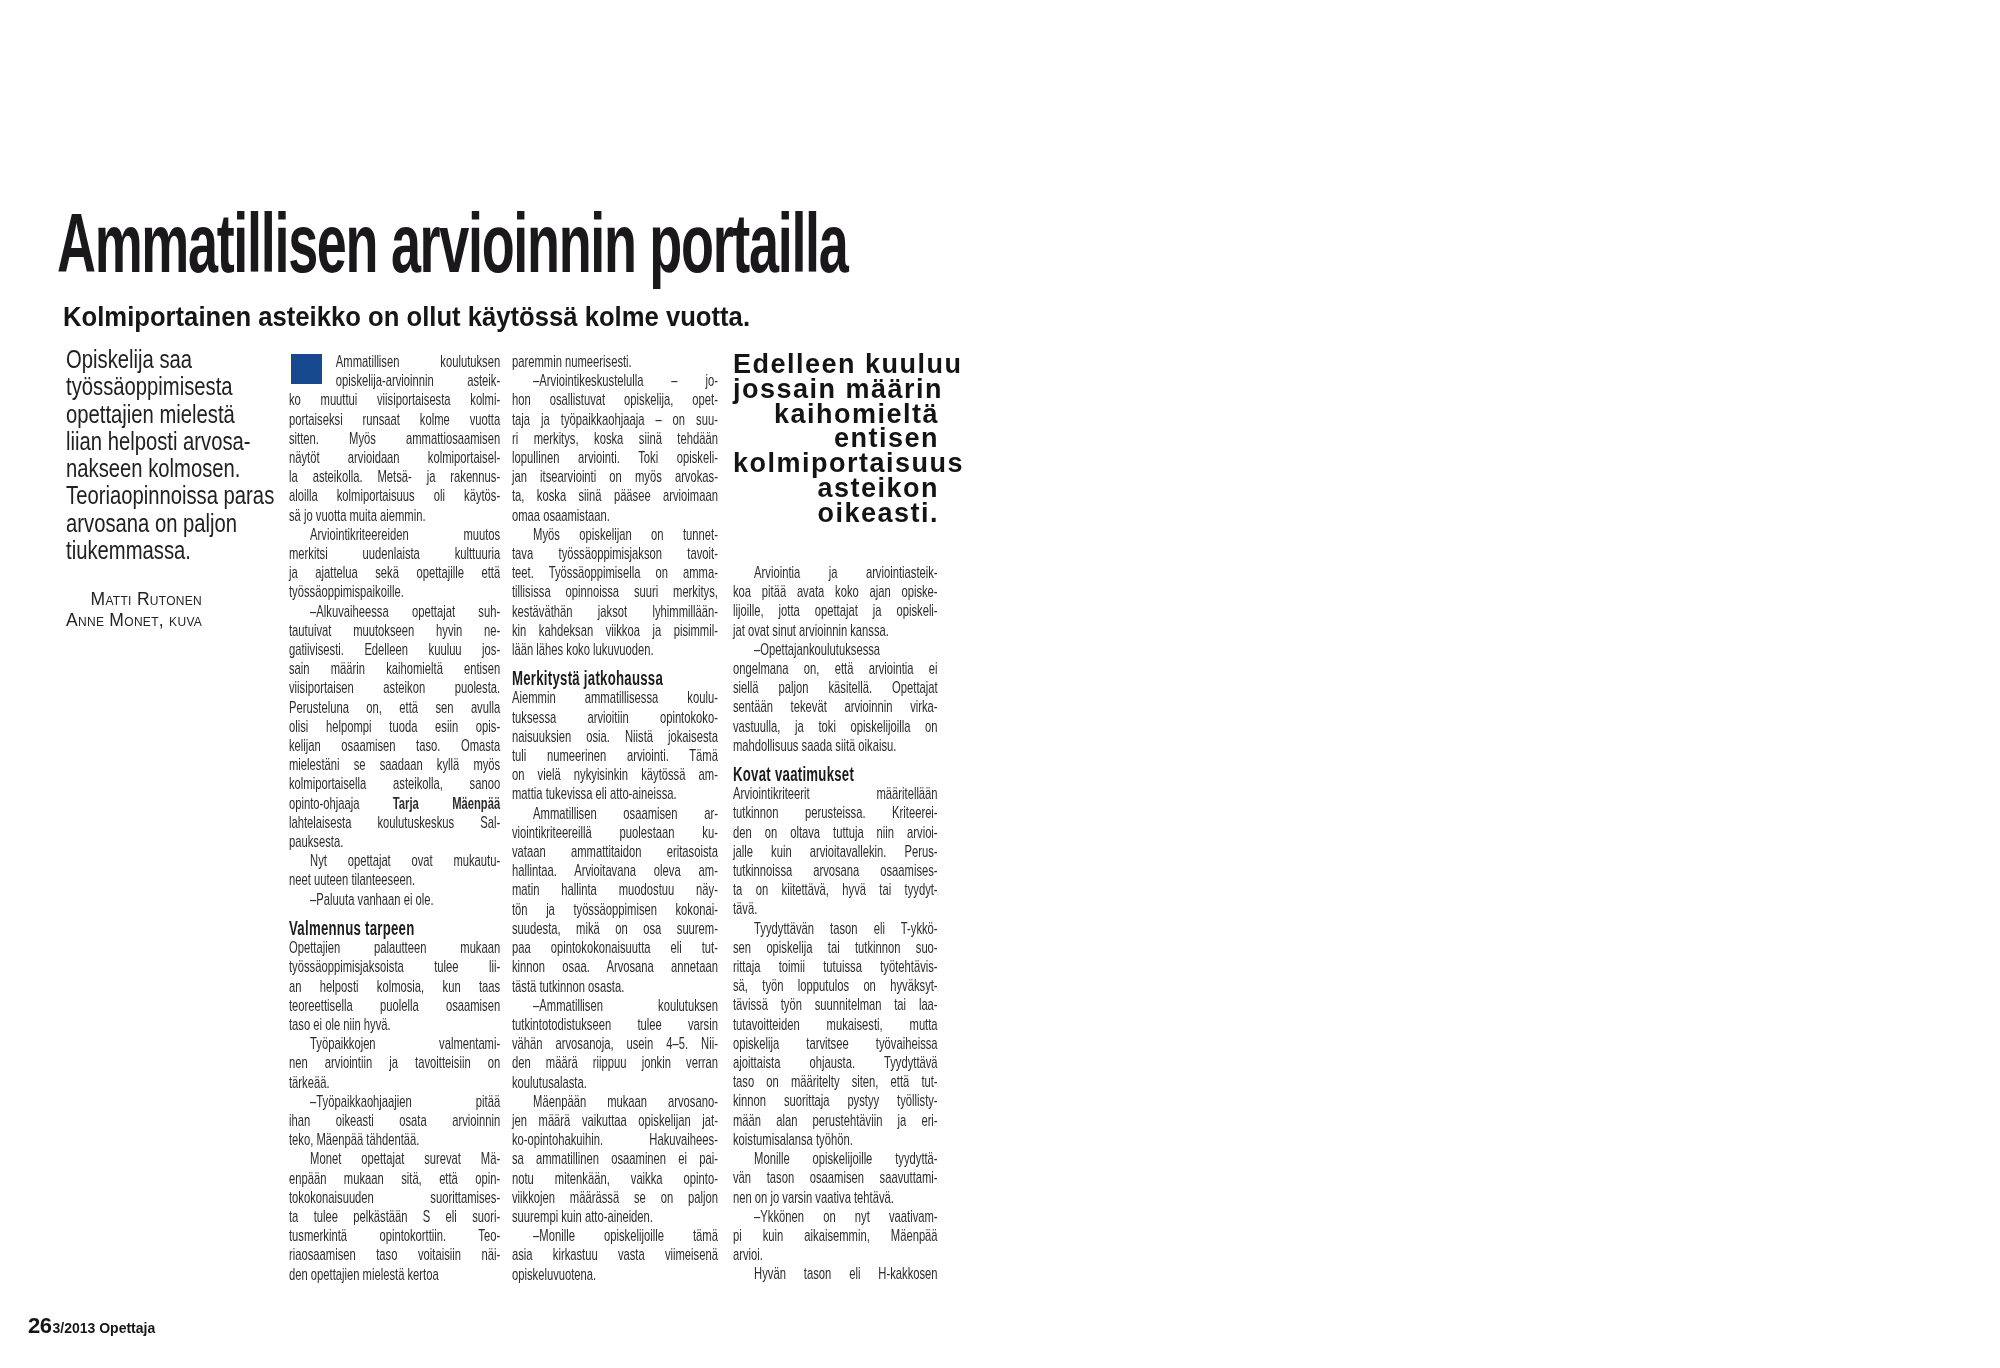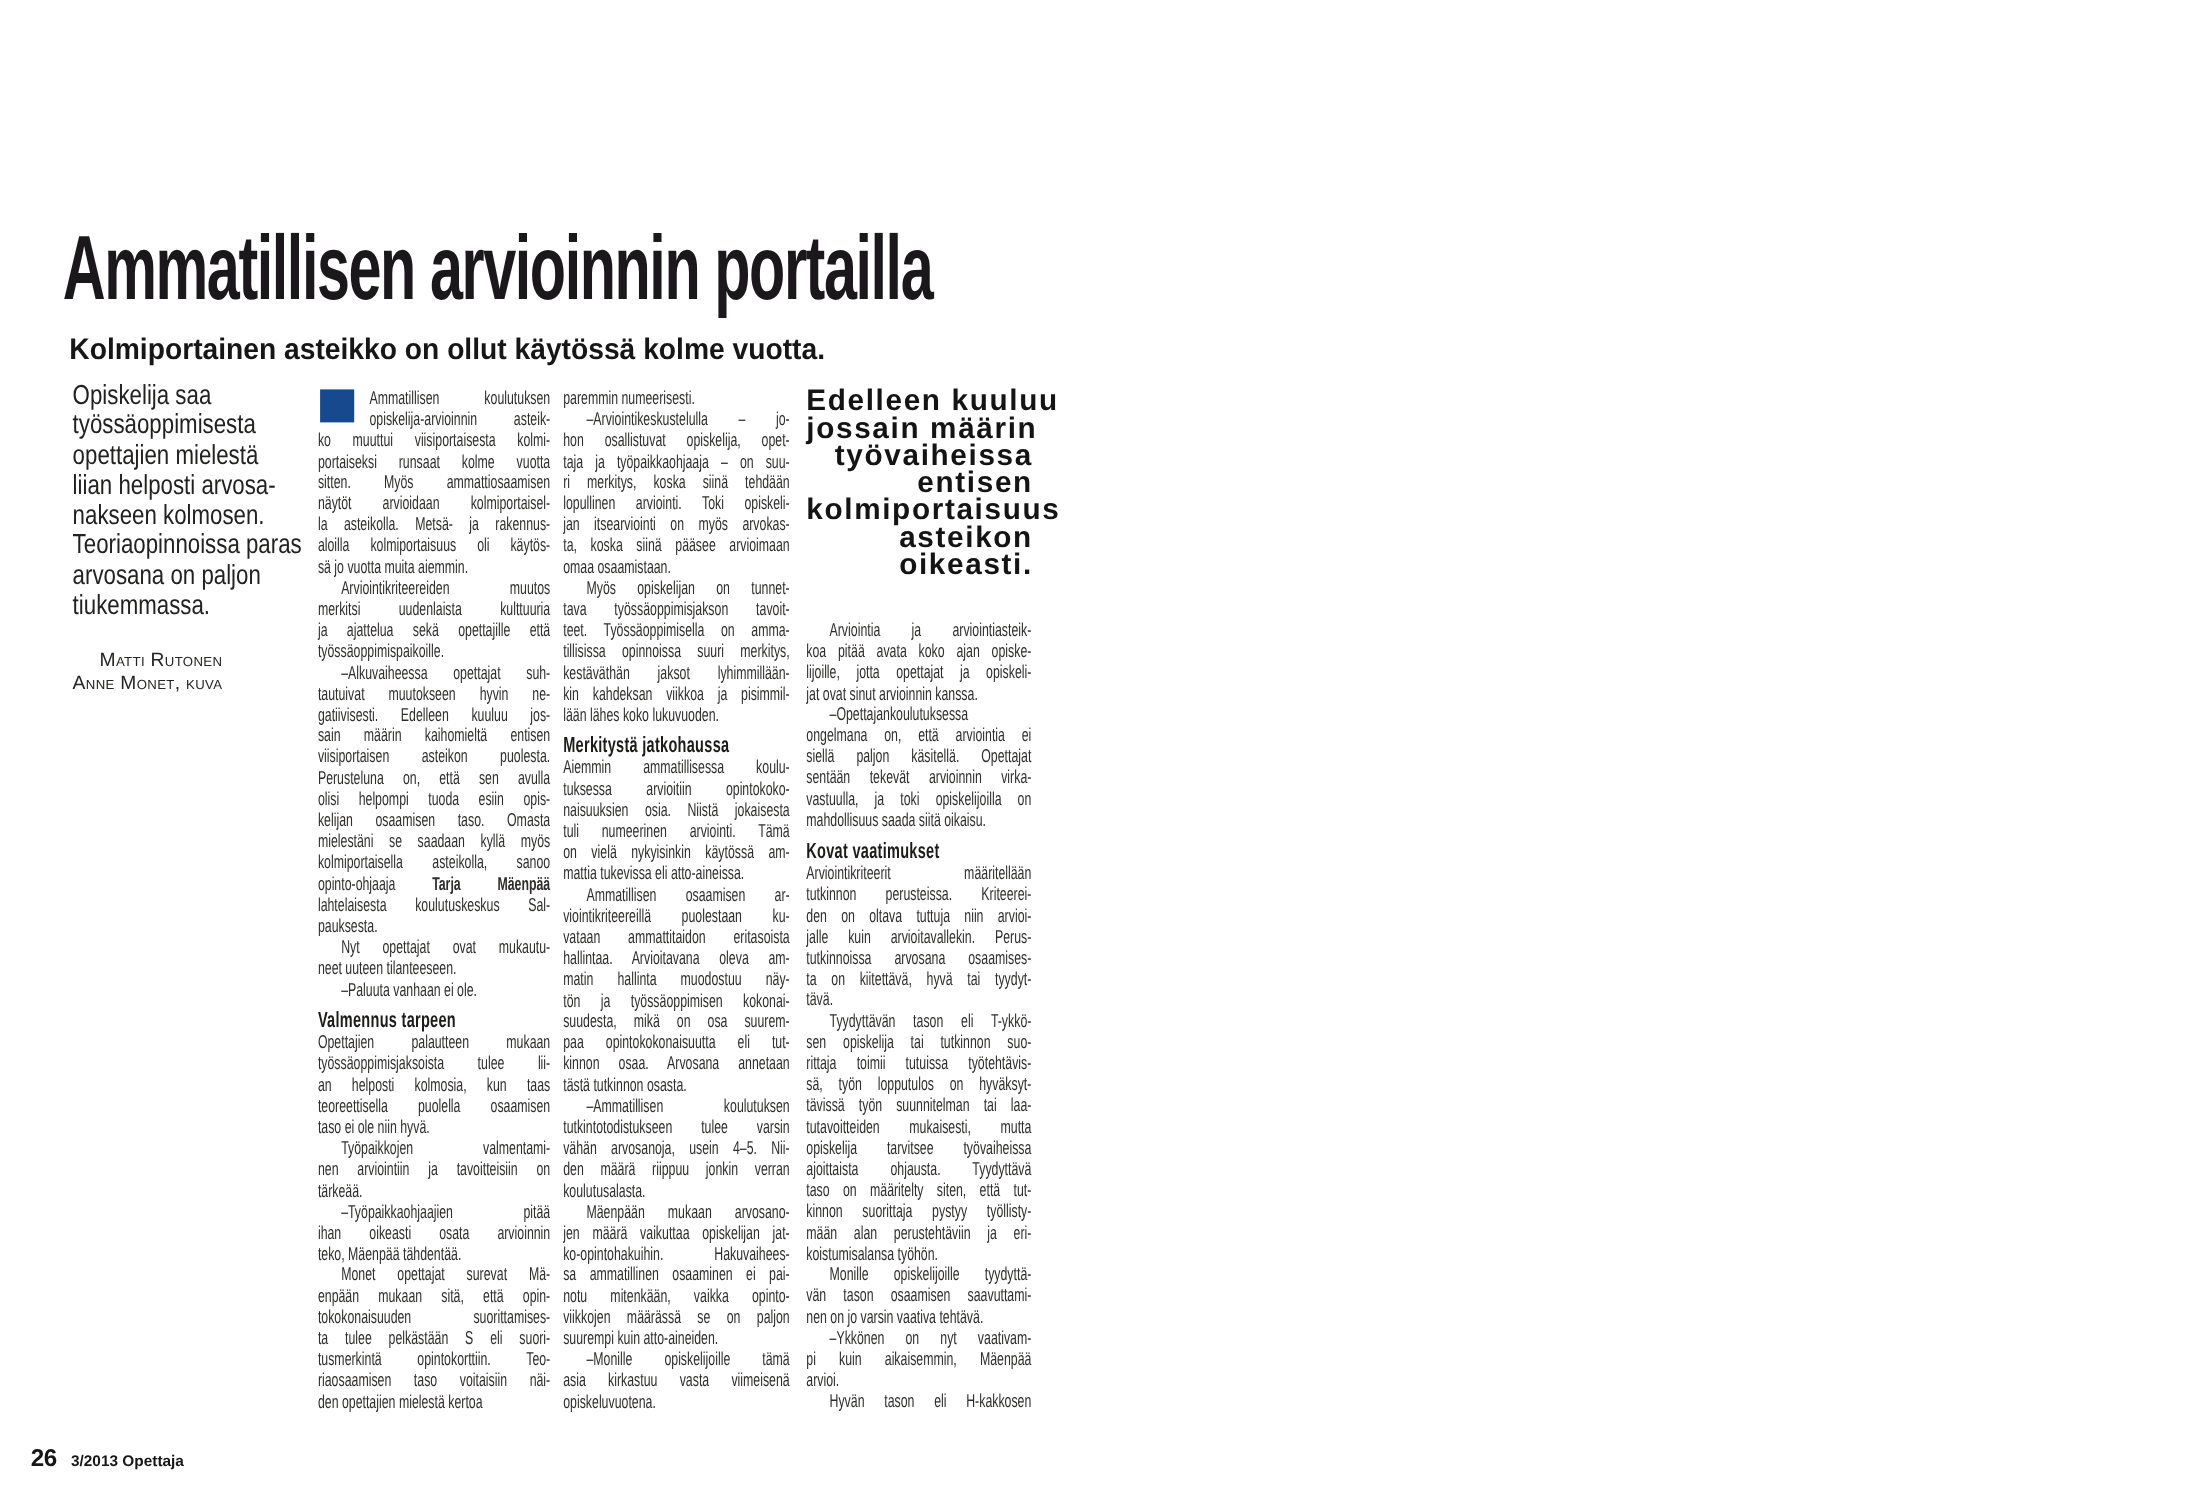--- a/index.html
+++ b/index.html
@@ -23,21 +23,21 @@
   .col-3{left:733px;top:563px;width:310px;transform:scaleX(0.66);}
   .col .ln{text-align:justify;text-align-last:justify;}
   .col .ln.end{text-align:left;text-align-last:left;white-space:nowrap;}
   .col .ln.ind{padding-left:32px;}
   .col .ln.ds{padding-left:71px;}
   .col .ln.hd{margin-top:10px;font-size:20px;font-weight:700;letter-spacing:0.4px;color:#1c1b1a;
               text-align:left;text-align-last:left;white-space:nowrap;}
   .pullquote{position:absolute;left:733px;top:352px;width:206px;text-align:right;
              font-size:27px;line-height:24.8px;font-weight:700;letter-spacing:1.5px;color:#141414;}
   .pullquote .ln{white-space:nowrap;}
-  .footer{position:absolute;left:28px;top:1313px;display:flex;align-items:baseline;gap:13px;
+  .footer{position:absolute;left:28px;top:1313px;display:flex;align-items:baseline;gap:1px;
           color:#161616;}
   .footer .pagenum{font-size:22px;font-weight:800;letter-spacing:-0.5px;}
   .footer .issue{font-size:14px;font-weight:700;}
   b{font-weight:700;}
 </style>
 </head>
 <body>
 
 <div class="page">
 
@@ -161,21 +161,21 @@
       <div class="ln"><span>viikkojen määrässä se on paljon</span></div>
       <div class="ln end"><span>suurempi kuin atto-aineiden.</span></div>
       <div class="ln ind"><span>–Monille opiskelijoille tämä</span></div>
       <div class="ln"><span>asia kirkastuu vasta viimeisenä</span></div>
       <div class="ln end"><span>opiskeluvuotena.</span></div>
     </div>
 
   <div class="pullquote">
       <div class="ln"><span>Edelleen kuuluu</span></div>
       <div class="ln"><span>jossain määrin</span></div>
-      <div class="ln"><span>työvaiheissa</span></div>
+      <div class="ln"><span>kaihomieltä</span></div>
       <div class="ln"><span>entisen</span></div>
       <div class="ln"><span>kolmiportaisuus</span></div>
       <div class="ln"><span>asteikon</span></div>
       <div class="ln"><span>oikeasti.</span></div>
     </div>
 
   <div class="col col-3">
       <div class="ln ind"><span>Arviointia ja arviointiasteik-</span></div>
       <div class="ln"><span>koa pitää avata koko ajan opiske-</span></div>
       <div class="ln"><span>lijoille, jotta opettajat ja opiskeli-</span></div>

